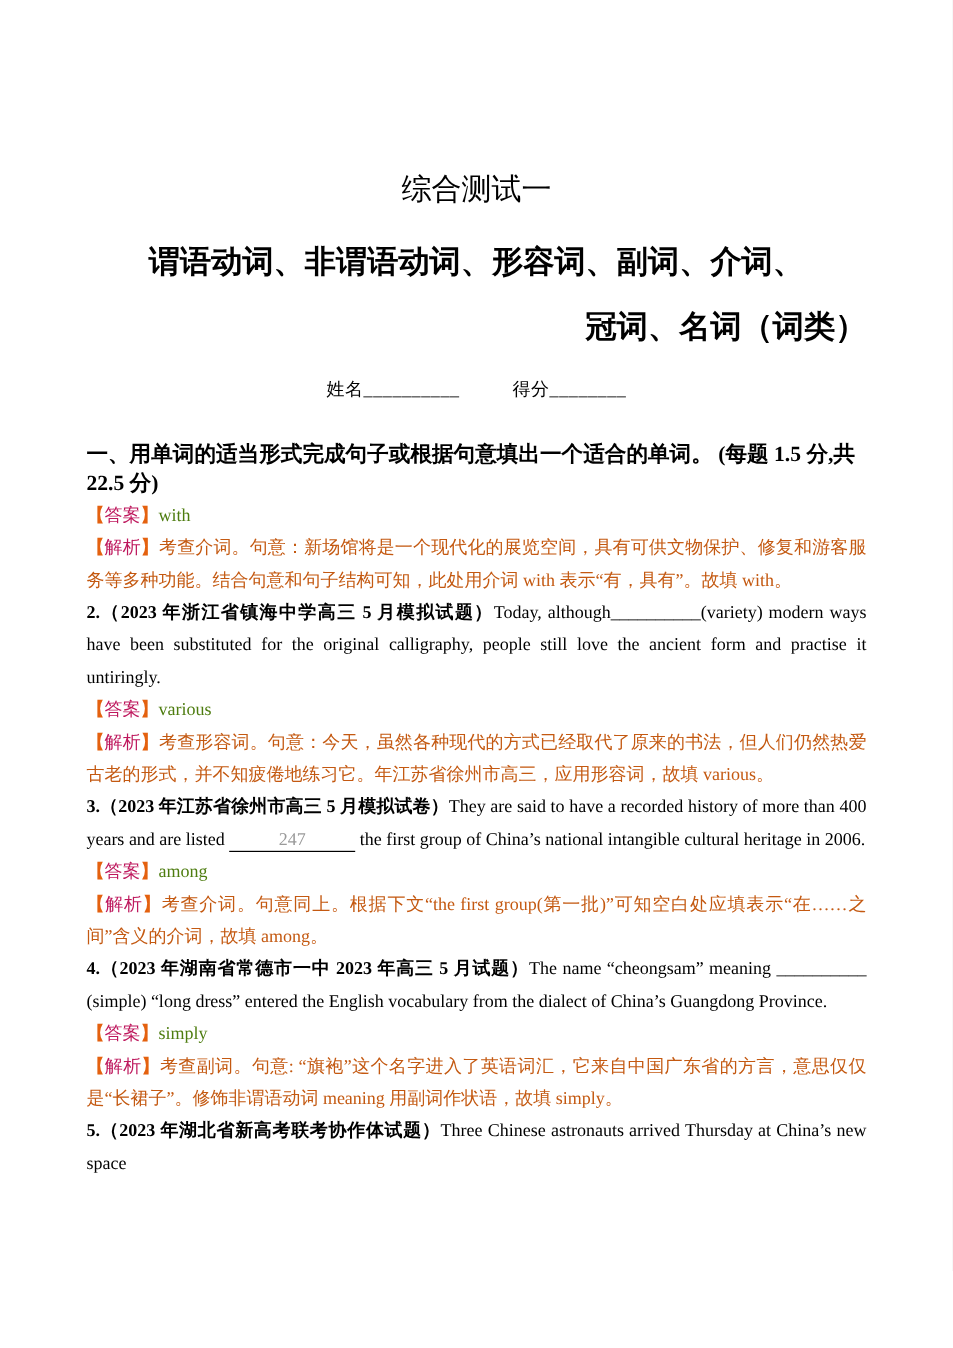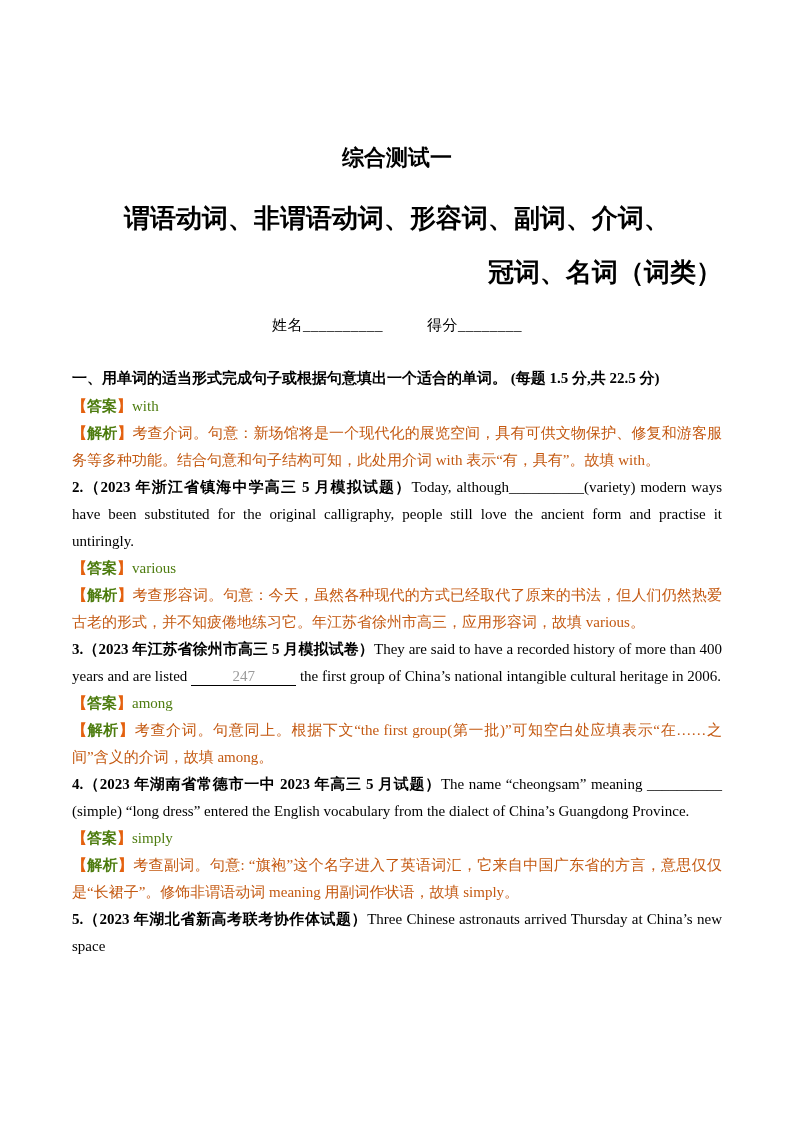--- a/index.html
+++ b/index.html
@@ -11,23 +11,23 @@
     margin: 0 auto;
     background: #ffffff;
     padding: 140px 72px 0 72px;
     overflow: hidden;
     font-family: "Liberation Serif", "DejaVu Serif", serif;
     color: #000;
   }
   .title {
     margin: 0;
     font-family: "Liberation Sans", "DejaVu Sans", sans-serif;
-    font-size: 22px;
+    font-size: 25px;
     line-height: 36px;
-    font-weight: 700;
+    font-weight: 400;
     text-align: center;
   }
   .subtitle {
     font-family: "Liberation Sans", "DejaVu Sans", sans-serif;
     font-size: 26px;
     line-height: 40px;
     font-weight: 700;
     text-align: center;
   }
   .subtitle.first { margin-top: 22px; }
@@ -43,33 +43,33 @@
   .nameline {
     margin-top: 22px;
     text-align: center;
     font-size: 15px;
     line-height: 22px;
     letter-spacing: 0.5px;
   }
   .section-heading {
     margin-top: 30px;
     font-weight: 700;
-    font-size: 15px;
+    font-size: 18px;
     line-height: 24px;
   }
   .questions { margin-top: 3px; }
   .questions p {
     margin: 0;
     font-size: 15px;
     line-height: 27px;
     text-align: justify;
   }
   .src { font-weight: 700; }
   .bracket { color: #e4610f; font-weight: 700; }
-  .lbl { font-weight: 700; color: #4d7c0f; }
+  .lbl { font-weight: 400; color: #be185d; }
   .answer-word { color: #4d7c0f; }
   .analysis-text { color: #c45911; margin-top: 16px; }
   .blank247 {
     display: inline-block;
     min-width: 105px;
     border-bottom: 1px solid #000;
     text-align: center;
     color: #9a9a9a;
     line-height: 18px;
   }

